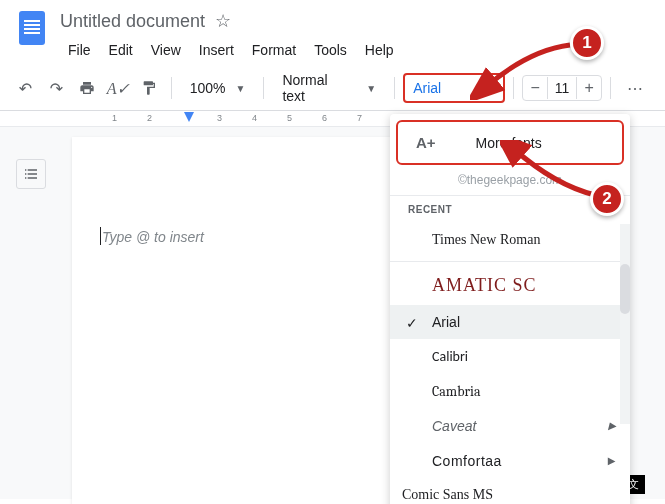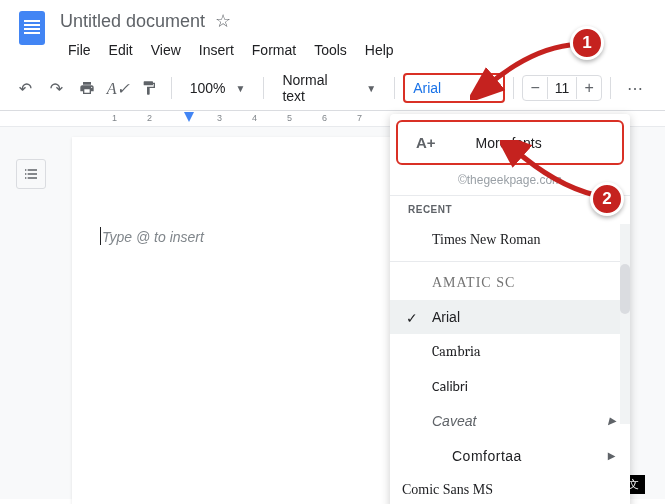--- a/index.html
+++ b/index.html
@@ -64,25 +64,25 @@
     .callout-1 { left: 570px; top: 26px; }
     .callout-2 { left: 590px; top: 182px; }
     
     .arrow-svg { position: absolute; z-index: 150; pointer-events: none; }
     
     .footer-badge { position: absolute; right: 20px; bottom: 10px; display: flex; align-items: center; gap: 2px; }
     .php-badge { background: #6c7a89; color: #fff; font-size: 11px; padding: 2px 6px; font-weight: bold; }
     .cn-badge { background: #000; color: #fff; font-size: 11px; padding: 2px 6px; }
     
     .f-times { font-family: 'Times New Roman', serif; }
-    .f-amatic { font-family: cursive; font-size: 14px; letter-spacing: 1px; color: #737373; text-transform: uppercase; }
+    .f-amatic { font-family: cursive; font-size: 18px; letter-spacing: 1px; color: #7f1d1d; text-transform: uppercase; }
     .f-calibri { font-family: Calibri, sans-serif; }
     .f-cambria { font-family: Cambria, serif; }
     .f-caveat { font-family: cursive; font-style: italic; color: #5f6368; }
-    .f-comfortaa { font-family: sans-serif; letter-spacing: 0.5px; margin-left: 20px; }
+    .f-comfortaa { font-family: sans-serif; letter-spacing: 0.5px; }
     .f-comic { font-family: 'Comic Sans MS', cursive; padding-left: 12px; }
   </style>
 </head>
 <body>
 
 <div class="header">
   <div class="logo">
     <div class="logo-icon"></div>
   </div>
   <div class="title-area">
@@ -177,22 +177,22 @@
   </div>
   <div class="watermark">©thegeekpage.com</div>
   <div class="section-label">RECENT</div>
   <div class="font-item f-times">Times New Roman</div>
   <div class="divider"></div>
   <div class="font-item f-amatic">Amatic SC</div>
   <div class="font-item selected">
     <span class="check">✓</span>
     <span>Arial</span>
   </div>
+  <div class="font-item f-calibri">Calibri</div>
   <div class="font-item f-cambria">Cambria</div>
-  <div class="font-item f-calibri">Calibri</div>
   <div class="font-item f-caveat">
     <span>Caveat</span>
     <span class="submenu-arrow">▶</span>
   </div>
   <div class="font-item f-comfortaa">
     <span>Comfortaa</span>
     <span class="submenu-arrow">▶</span>
   </div>
   <div class="font-item f-comic">Comic Sans MS</div>
   <div class="scroll-track">

